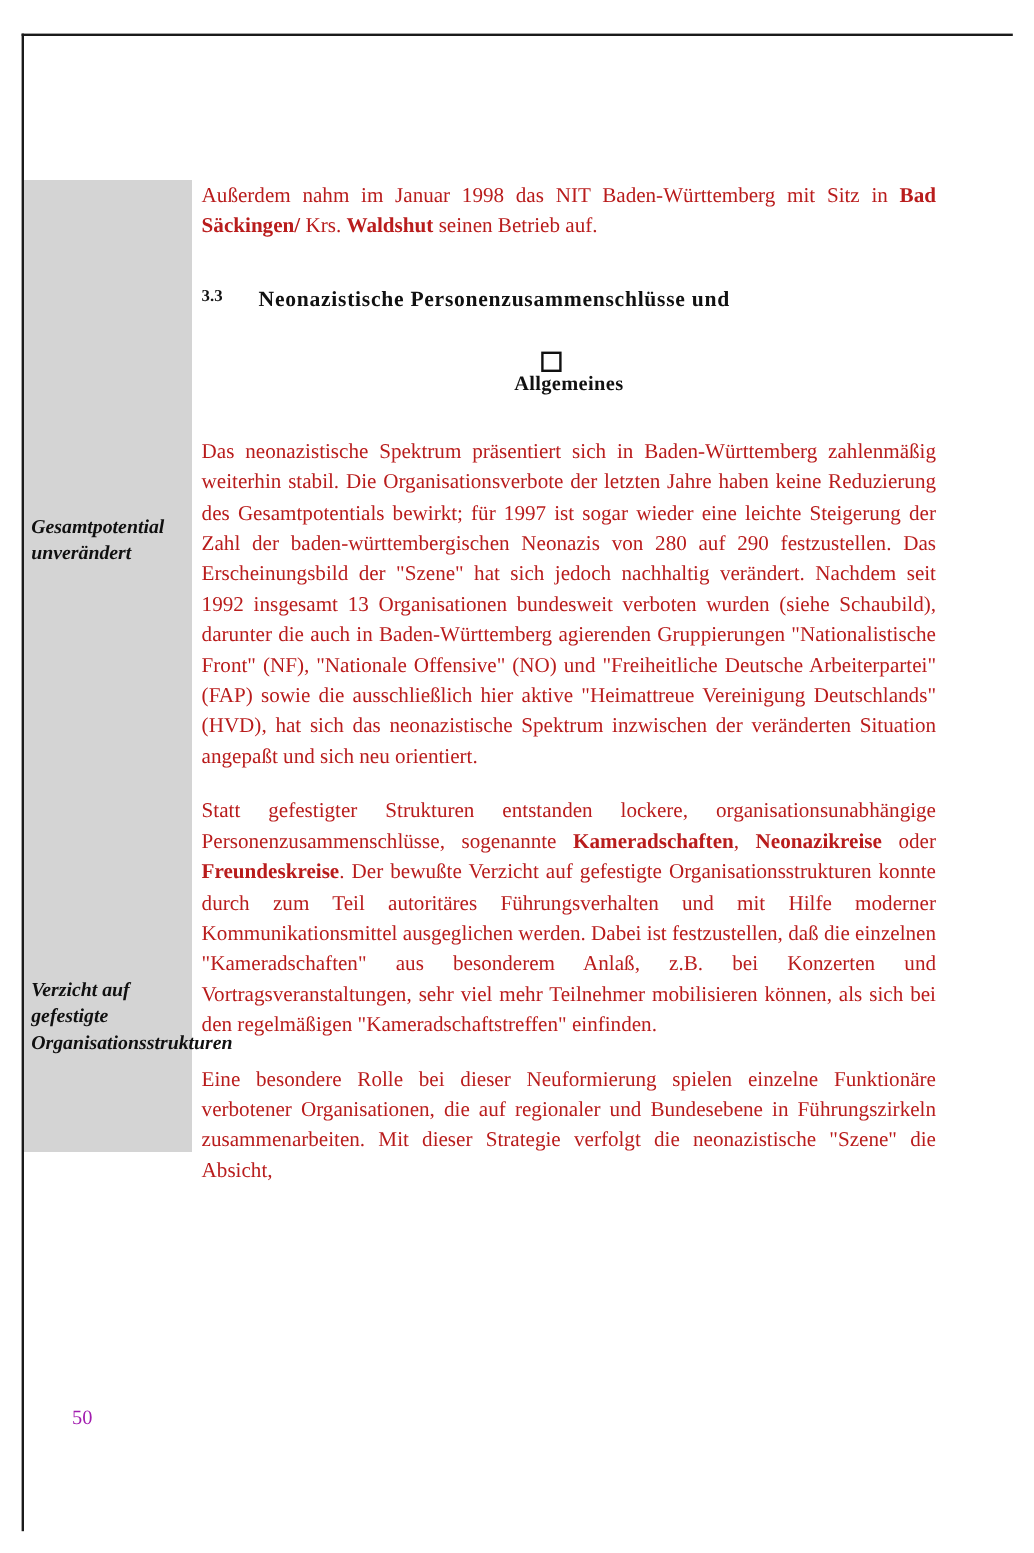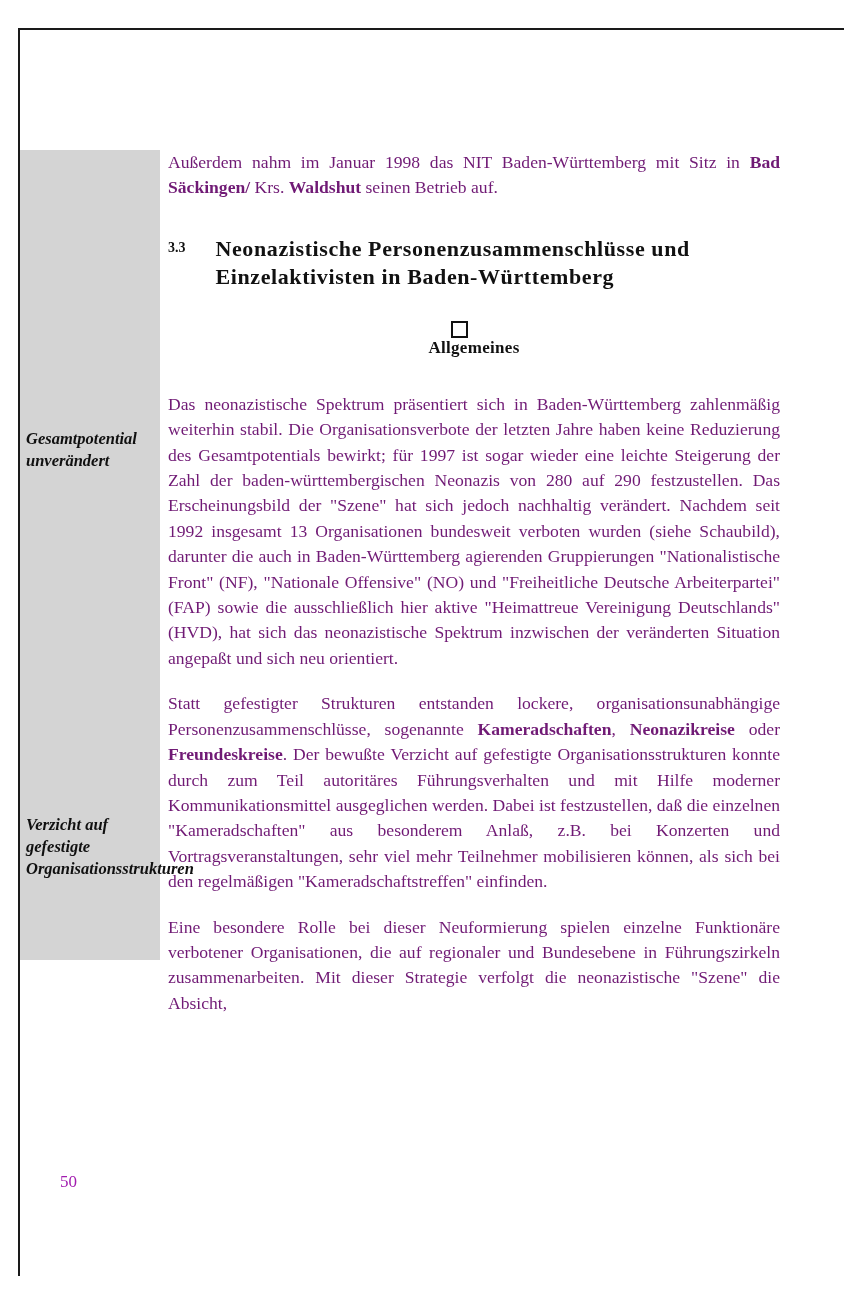--- a/index.html
+++ b/index.html
@@ -71,36 +71,36 @@
     position: absolute;
     left: 168px;
     top: 150px;
     width: 612px;
   }
   p.body {
     margin: 0 0 20px 0;
     font-size: 17.6px;
     line-height: 25.4px;
     text-align: justify;
-    color: #701a75;
+    color: #b91c1c;
   }
   .sec-head {
     display: flex;
     margin: 34px 0 30px 0;
   }
   .sec-num {
     flex: 0 0 auto;
     font-size: 14px;
     font-weight: bold;
     line-height: 26px;
     padding-right: 30px;
   }
   .sec-title {
     flex: 1 1 auto;
-    font-size: 22px;
+    font-size: 18px;
     font-weight: bold;
     line-height: 28px;
     letter-spacing: 0.6px;
   }
   .sec-title .line2 { display: block; }
   .bullet-head {
     display: flex;
     align-items: center;
     margin: 0 0 34px 0;
     flex-direction: column;
@@ -151,21 +151,20 @@
   </div>
 
   <div class="content">
 
     <p class="body"><span>Außerdem nahm im Januar 1998 das NIT Baden-Württemberg mit Sitz in </span><b class="bold">Bad Säckingen/</b><span> Krs. </span><b class="bold">Waldshut</b><span> seinen Betrieb auf.</span></p>
 
     <div class="sec-head">
       <div class="sec-num">3.3</div>
       <div class="sec-title">
         <span class="line2">Neonazistische Personenzusammenschlüsse und</span>
-        <span class="line2">Einzelaktivisten in Baden-Württemberg</span>
       </div>
     </div>
 
     <div class="bullet-head">
       <span class="bullet-box"></span>
       <span class="bullet-label">Allgemeines</span>
     </div>
 
     <p class="body">Das neonazistische Spektrum präsentiert sich in Baden-Württemberg zahlenmäßig weiterhin stabil. Die Organisationsverbote der letzten Jahre haben keine Reduzierung des Gesamtpotentials bewirkt; für 1997 ist sogar wieder eine leichte Steigerung der Zahl der baden-württembergischen Neonazis von 280 auf 290 festzustellen. Das Erscheinungsbild der "Szene" hat sich jedoch nachhaltig verändert. Nachdem seit 1992 insgesamt 13 Organisationen bundesweit verboten wurden (siehe Schaubild), darunter die auch in Baden-Württemberg agierenden Gruppierungen "Nationalistische Front" (NF), "Nationale Offensive" (NO) und "Freiheitliche Deutsche Arbeiterpartei" (FAP) sowie die ausschließlich hier aktive "Heimattreue Vereinigung Deutschlands" (HVD), hat sich das neonazistische Spektrum inzwischen der veränderten Situation angepaßt und sich neu orientiert.</p>
 

